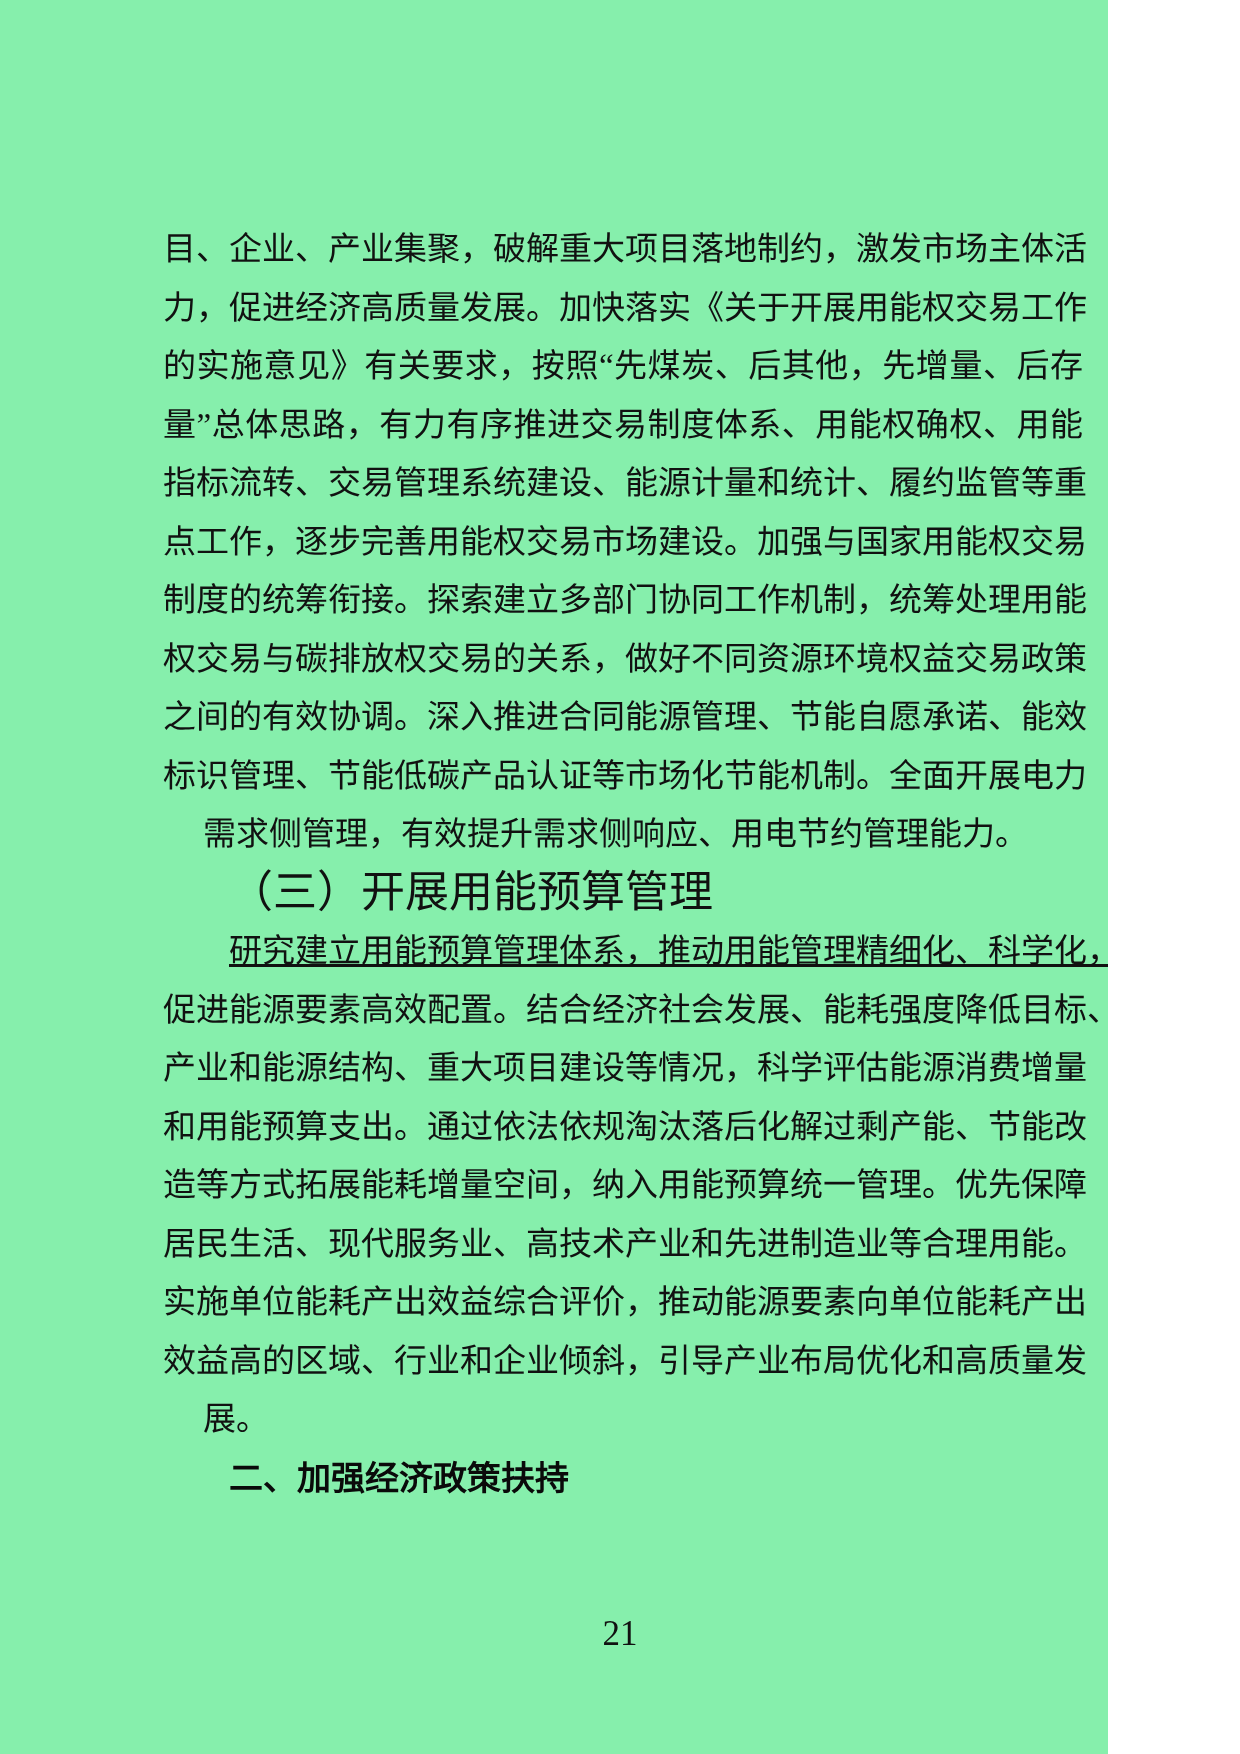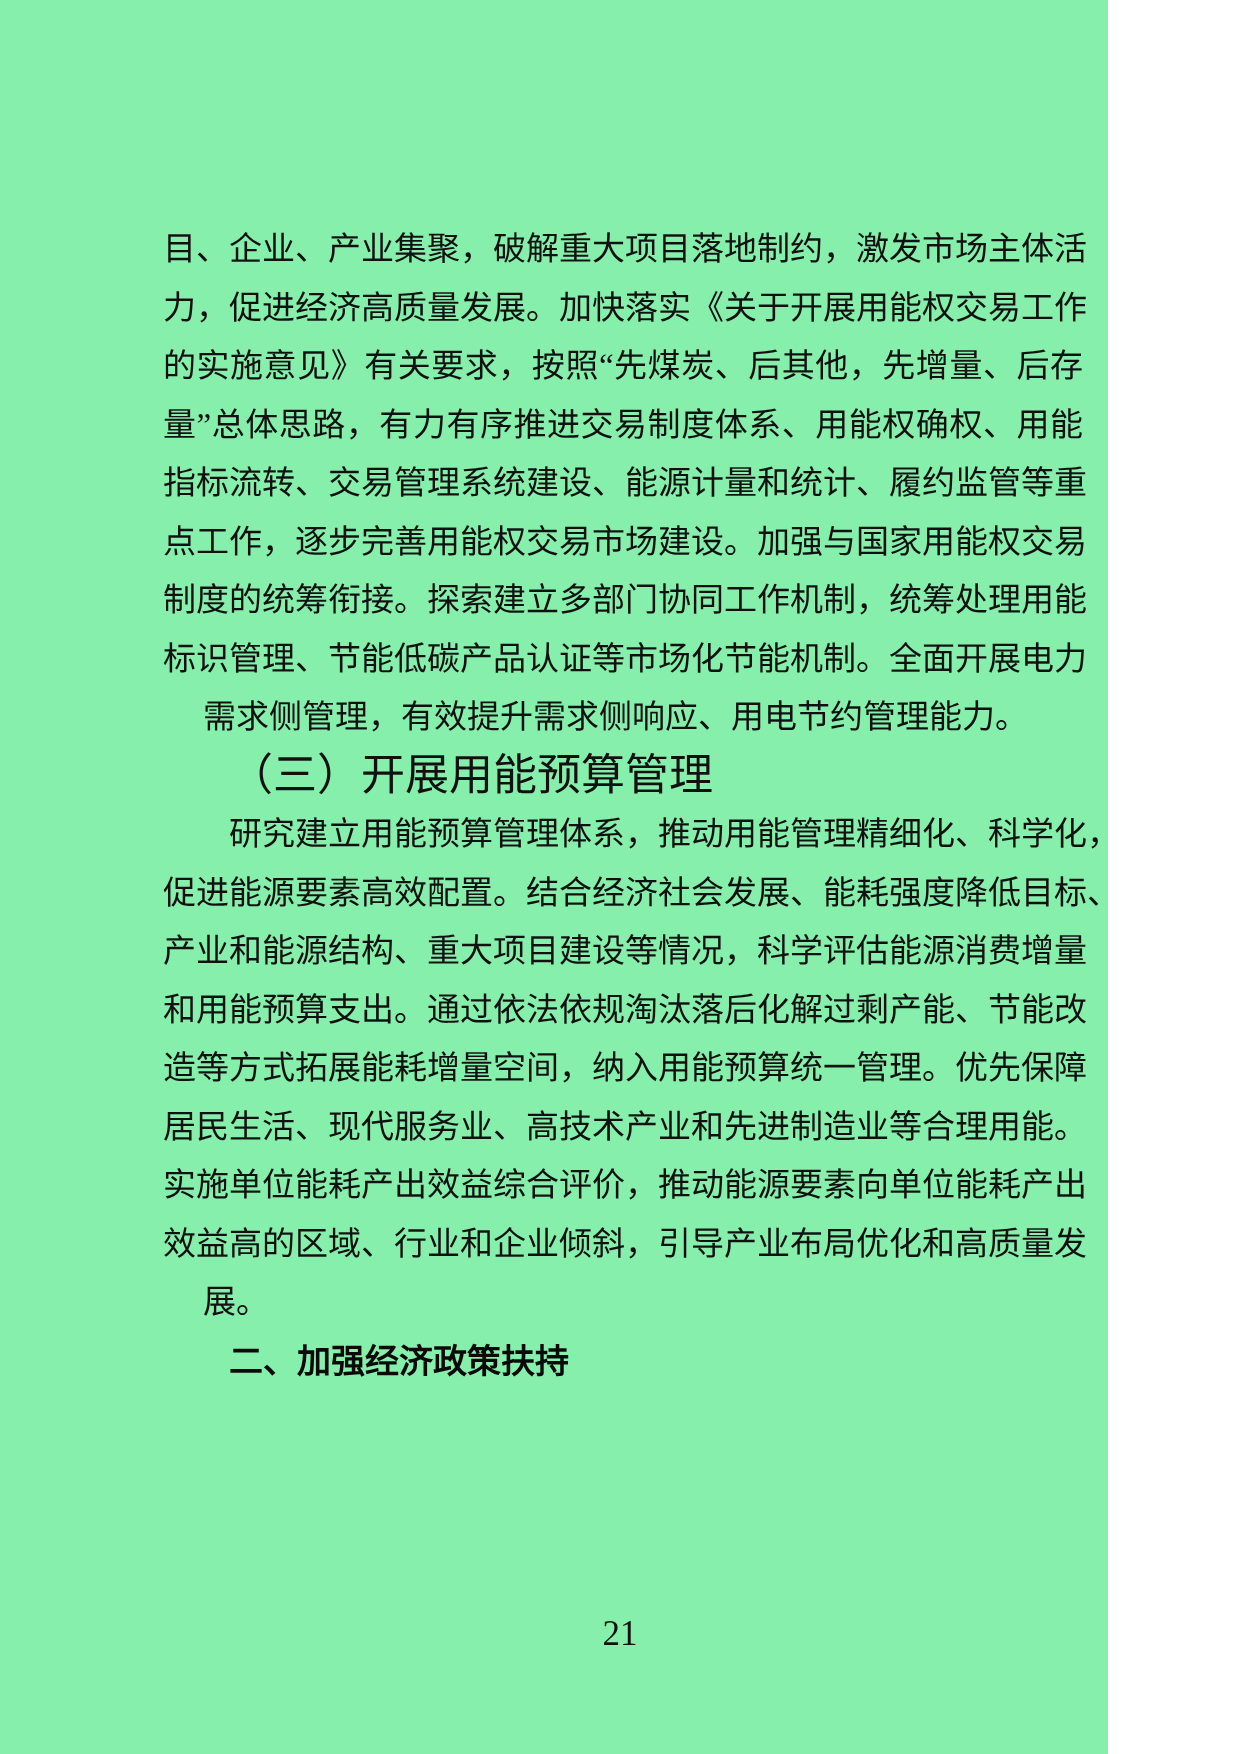--- a/index.html
+++ b/index.html
@@ -39,20 +39,21 @@
     white-space: nowrap;
   }
   .tline.para-end {
     text-align: left;
     text-align-last: left;
     white-space: normal;
     margin-left: 40px;
   }
   .tline.indent2 {
     text-indent: 66px;
+    text-decoration: underline;
   }
   .heading-kai {
     height: 58.5px;
     text-indent: 66px;
     text-align: left;
     text-align-last: left;
     font-size: 44px;
   }
   .heading-bold {
     height: 58.5px;
@@ -83,20 +84,22 @@
 
   <div class="content">
 
     <div class="tline">目、企业、产业集聚，破解重大项目落地制约，激发市场主体活</div>
     <div class="tline">力，促进经济高质量发展。加快落实《关于开展用能权交易工作</div>
     <div class="tline">的实施意见》有关要求，按照“先煤炭、后其他，先增量、后存</div>
     <div class="tline">量”总体思路，有力有序推进交易制度体系、用能权确权、用能</div>
     <div class="tline">指标流转、交易管理系统建设、能源计量和统计、履约监管等重</div>
     <div class="tline">点工作，逐步完善用能权交易市场建设。加强与国家用能权交易</div>
     <div class="tline">制度的统筹衔接。探索建立多部门协同工作机制，统筹处理用能</div>
+    <div class="tline">权交易与碳排放权交易的关系，做好不同资源环境权益交易政策</div>
+    <div class="tline">之间的有效协调。深入推进合同能源管理、节能自愿承诺、能效</div>
     <div class="tline">标识管理、节能低碳产品认证等市场化节能机制。全面开展电力</div>
     <div class="tline para-end">需求侧管理，有效提升需求侧响应、用电节约管理能力。</div>
 
     <div class="heading-kai">（三）开展用能预算管理</div>
 
     <div class="tline indent2">研究建立用能预算管理体系，推动用能管理精细化、科学化，</div>
     <div class="tline">促进能源要素高效配置。结合经济社会发展、能耗强度降低目标、</div>
     <div class="tline">产业和能源结构、重大项目建设等情况，科学评估能源消费增量</div>
     <div class="tline">和用能预算支出。通过依法依规淘汰落后化解过剩产能、节能改</div>
     <div class="tline">造等方式拓展能耗增量空间，纳入用能预算统一管理。优先保障</div>

